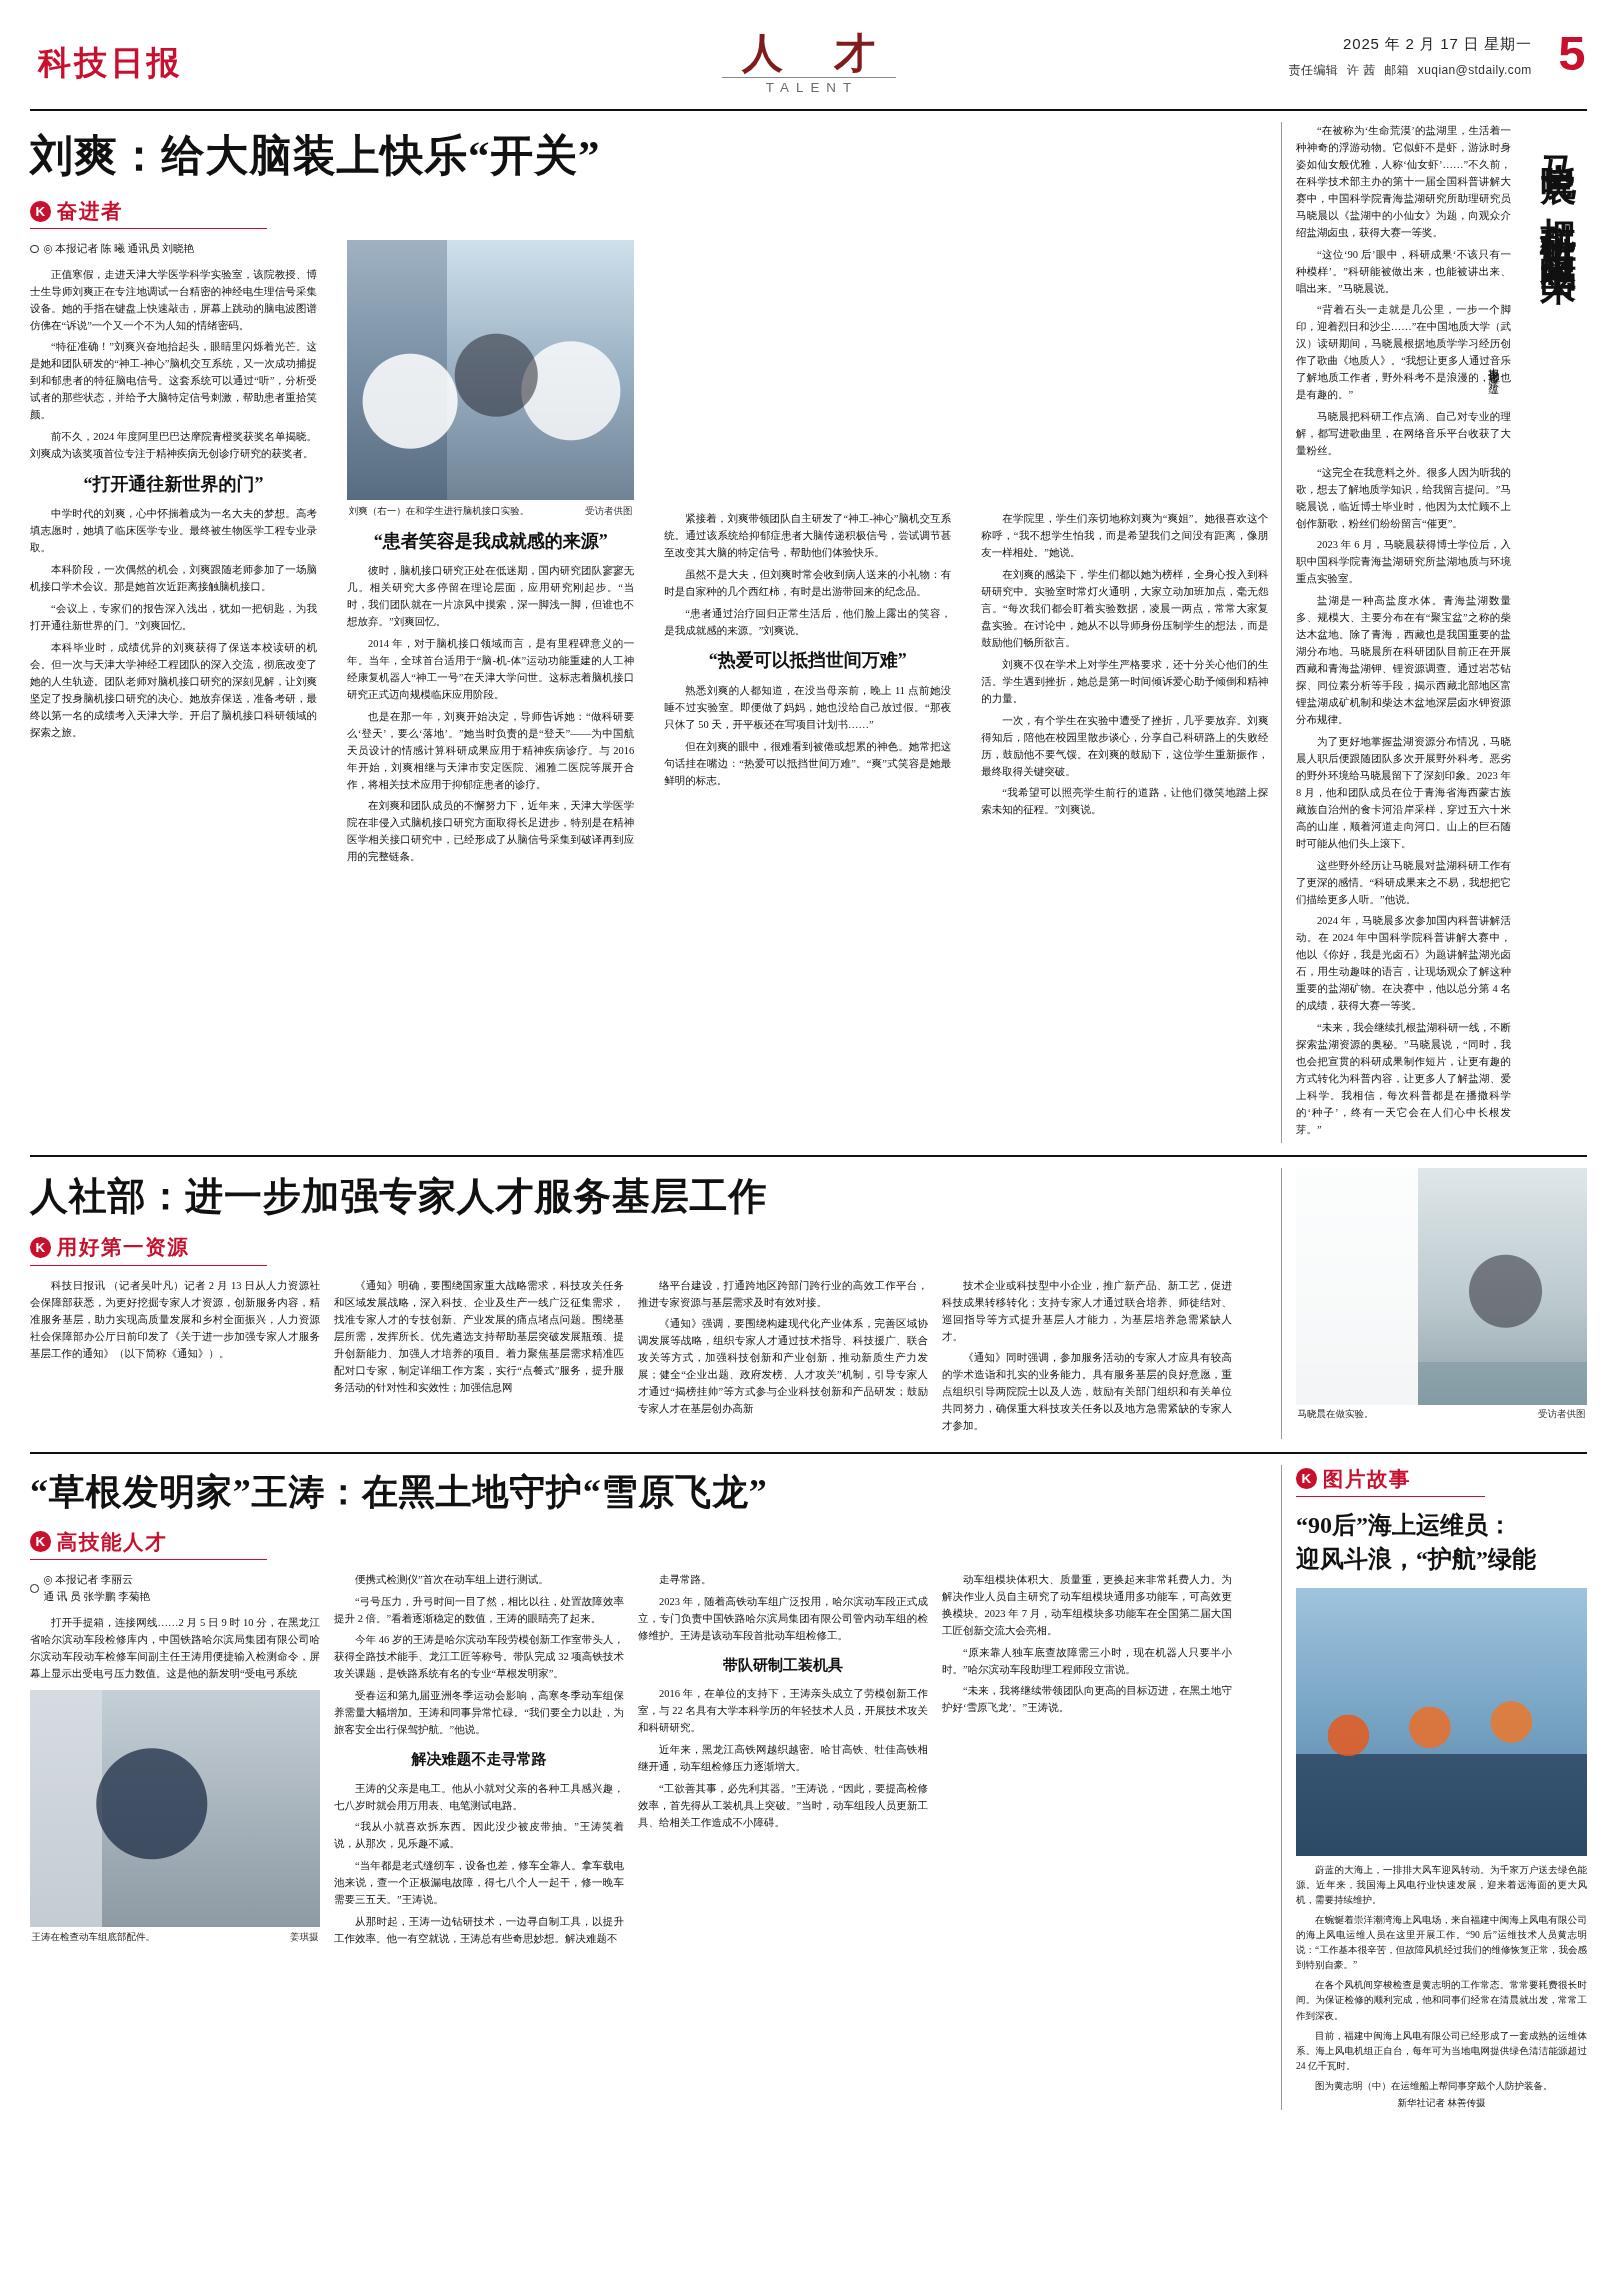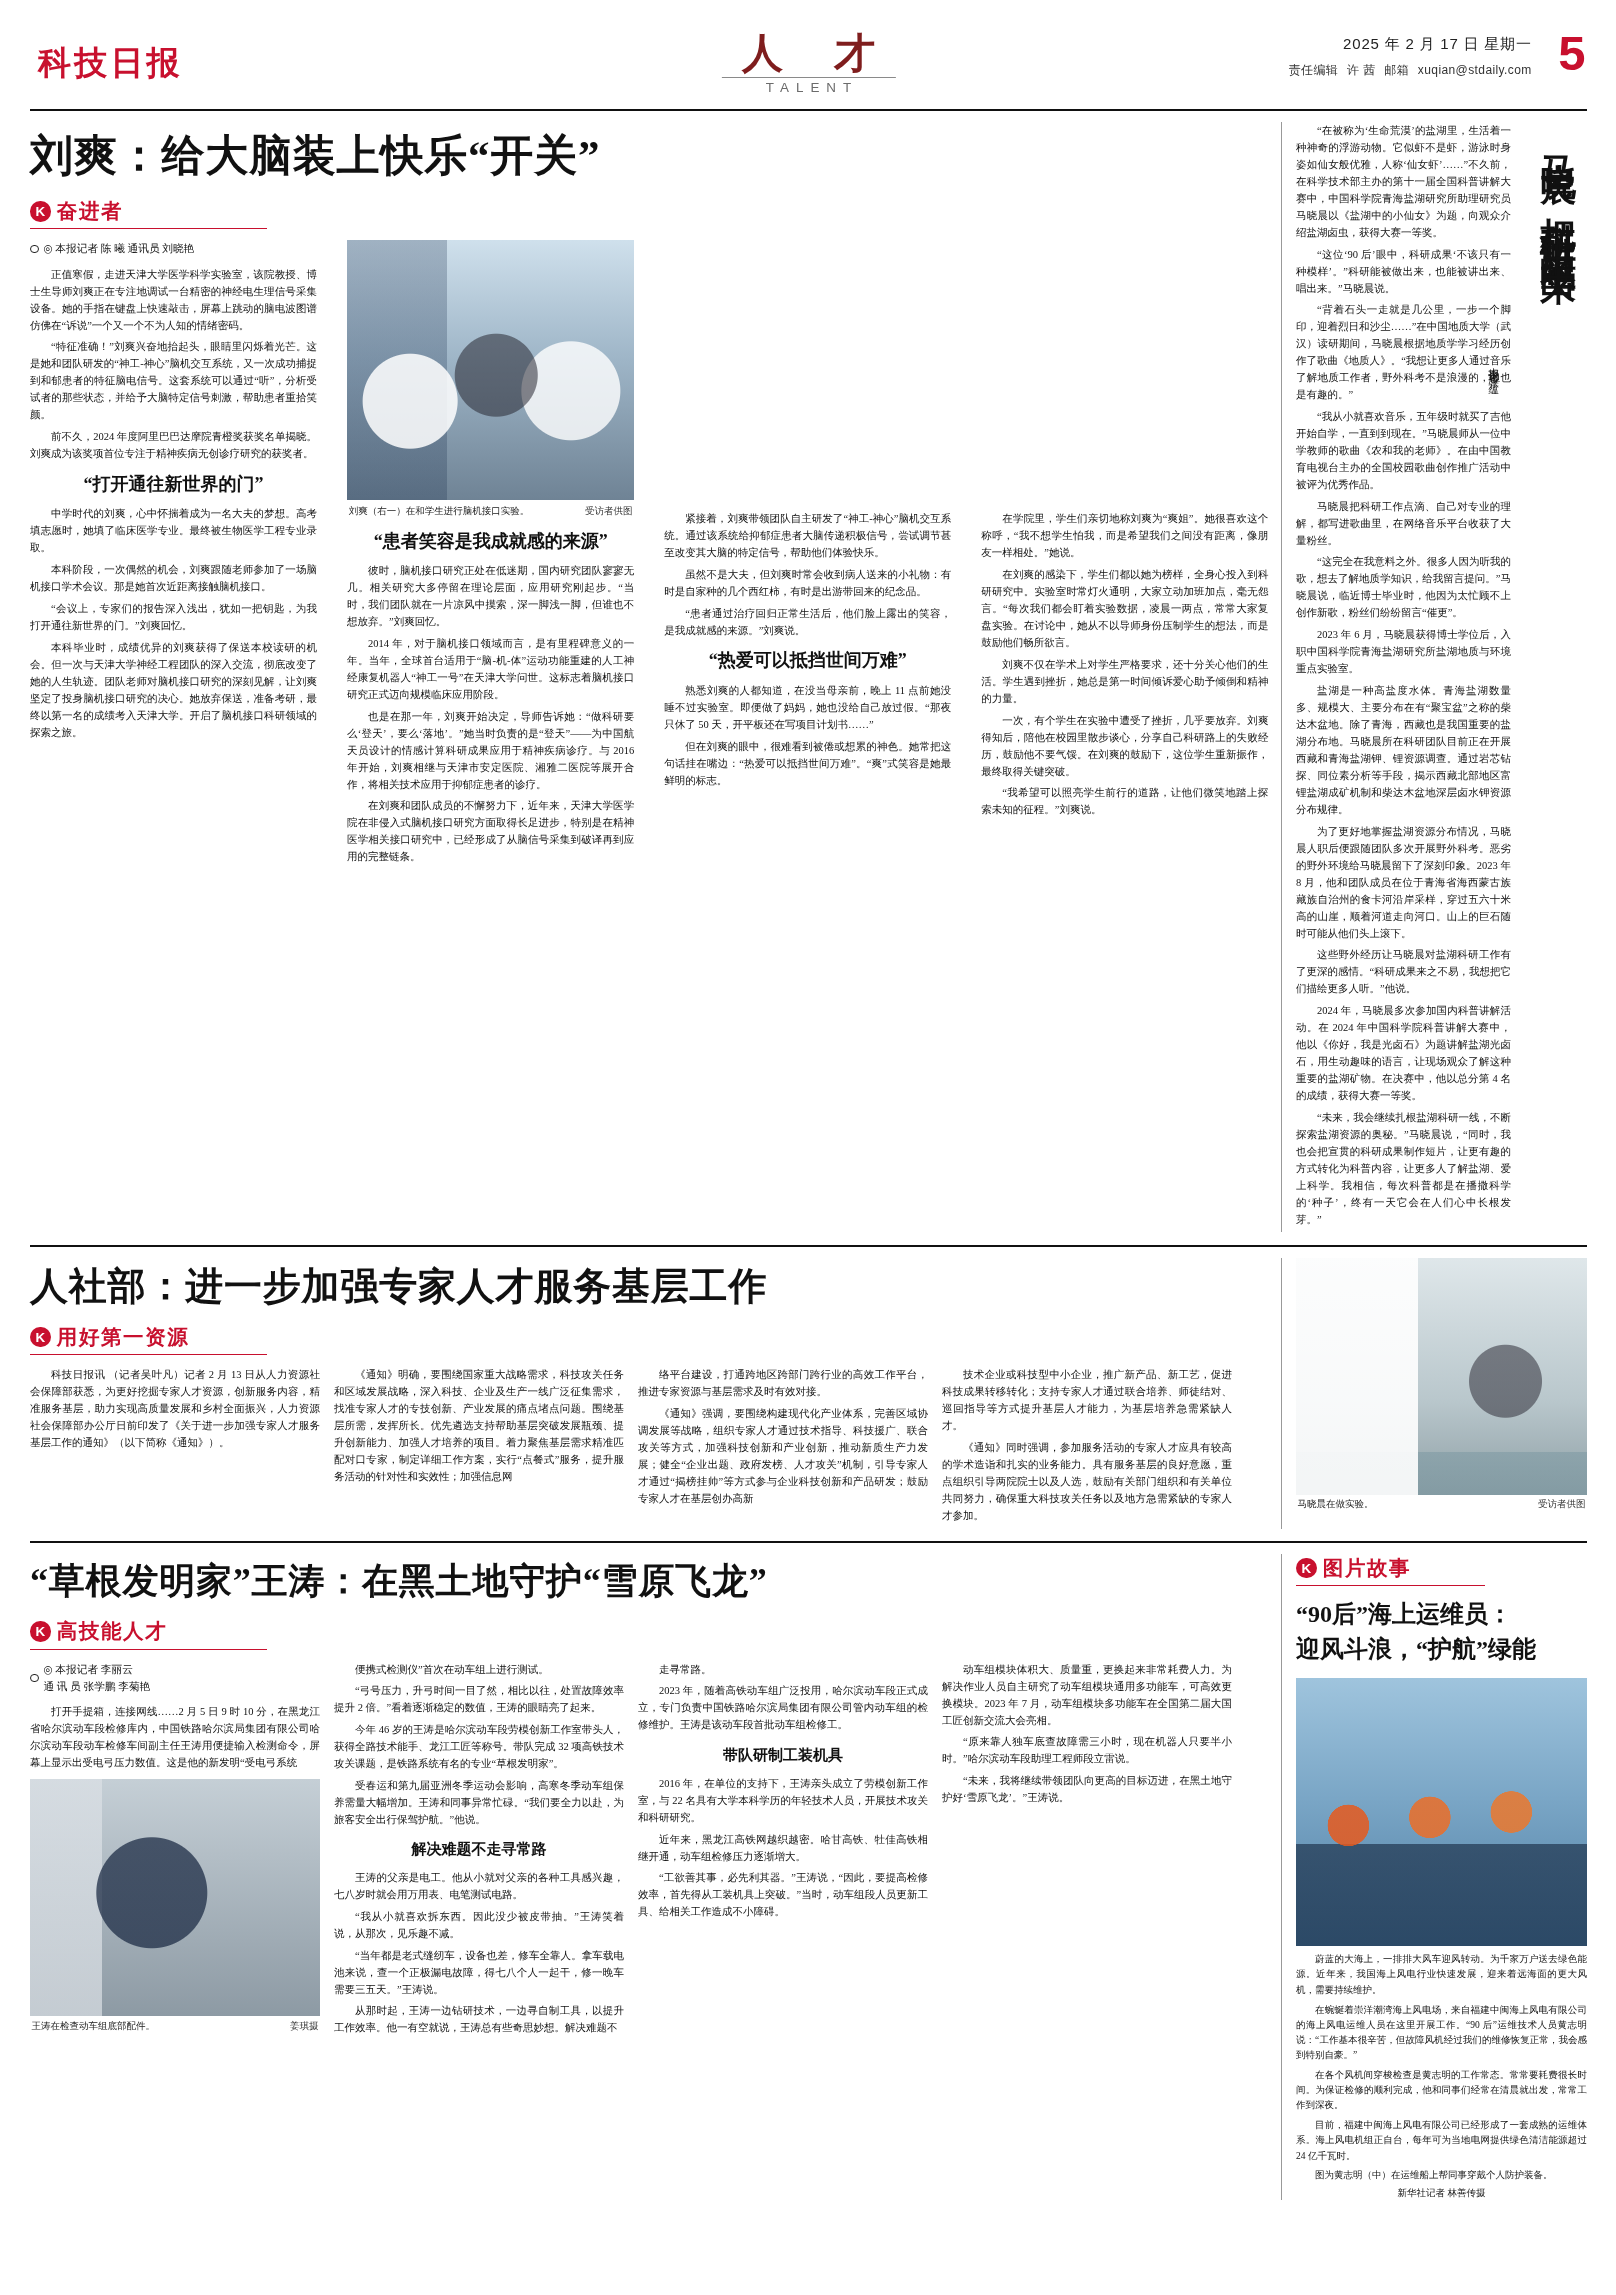--- a/index.html
+++ b/index.html
@@ -400,21 +400,20 @@
         </div>
       </div>
 
       <div class="story-side">
         <div class="vert-headline">马晓晨：把科研讲出来唱出来</div>
         <div class="vert-byline">本报记者 张 蕴</div>
         <div class="side-text">
           <p>“在被称为‘生命荒漠’的盐湖里，生活着一种神奇的浮游动物。它似虾不是虾，游泳时身姿如仙女般优雅，人称‘仙女虾’……”不久前，在科学技术部主办的第十一届全国科普讲解大赛中，中国科学院青海盐湖研究所助理研究员马晓晨以《盐湖中的小仙女》为题，向观众介绍盐湖卤虫，获得大赛一等奖。</p>
           <p>“这位‘90 后’眼中，科研成果‘不该只有一种模样’。”科研能被做出来，也能被讲出来、唱出来。”马晓晨说。</p>
           <p>“背着石头一走就是几公里，一步一个脚印，迎着烈日和沙尘……”在中国地质大学（武汉）读研期间，马晓晨根据地质学学习经历创作了歌曲《地质人》。“我想让更多人通过音乐了解地质工作者，野外科考不是浪漫的，但也是有趣的。”</p>
-          <p>“我从小就喜欢音乐，五年级时就买了吉他开始自学，一直到到现在。”马晓晨师从一位中学教师的歌曲《农和我的老师》。在由中国教育电视台主办的全国校园歌曲创作推广活动中被评为优秀作品。</p>
           <p>马晓晨把科研工作点滴、自己对专业的理解，都写进歌曲里，在网络音乐平台收获了大量粉丝。</p>
           <p>“这完全在我意料之外。很多人因为听我的歌，想去了解地质学知识，给我留言提问。”马晓晨说，临近博士毕业时，他因为太忙顾不上创作新歌，粉丝们纷纷留言“催更”。</p>
           <p>2023 年 6 月，马晓晨获得博士学位后，入职中国科学院青海盐湖研究所盐湖地质与环境重点实验室。</p>
           <p>盐湖是一种高盐度水体。青海盐湖数量多、规模大、主要分布在有“聚宝盆”之称的柴达木盆地。除了青海，西藏也是我国重要的盐湖分布地。马晓晨所在科研团队目前正在开展西藏和青海盐湖钾、锂资源调查。通过岩芯钻探、同位素分析等手段，揭示西藏北部地区富锂盐湖成矿机制和柴达木盆地深层卤水钾资源分布规律。</p>
           <p>为了更好地掌握盐湖资源分布情况，马晓晨人职后便跟随团队多次开展野外科考。恶劣的野外环境给马晓晨留下了深刻印象。2023 年 8 月，他和团队成员在位于青海省海西蒙古族藏族自治州的食卡河沿岸采样，穿过五六十米高的山崖，顺着河道走向河口。山上的巨石随时可能从他们头上滚下。</p>
           <p>这些野外经历让马晓晨对盐湖科研工作有了更深的感情。“科研成果来之不易，我想把它们描绘更多人听。”他说。</p>
           <p>2024 年，马晓晨多次参加国内科普讲解活动。在 2024 年中国科学院科普讲解大赛中，他以《你好，我是光卤石》为题讲解盐湖光卤石，用生动趣味的语言，让现场观众了解这种重要的盐湖矿物。在决赛中，他以总分第 4 名的成绩，获得大赛一等奖。</p>
           <p>“未来，我会继续扎根盐湖科研一线，不断探索盐湖资源的奥秘。”马晓晨说，“同时，我也会把宣贯的科研成果制作短片，让更有趣的方式转化为科普内容，让更多人了解盐湖、爱上科学。我相信，每次科普都是在播撒科学的‘种子’，终有一天它会在人们心中长根发芽。”</p>
         </div>
       </div>

